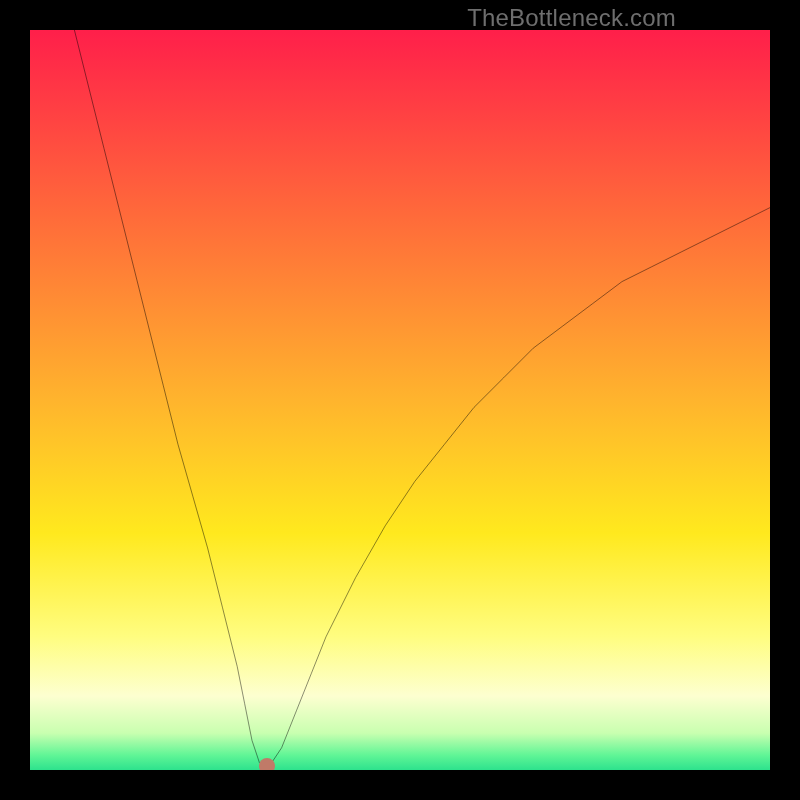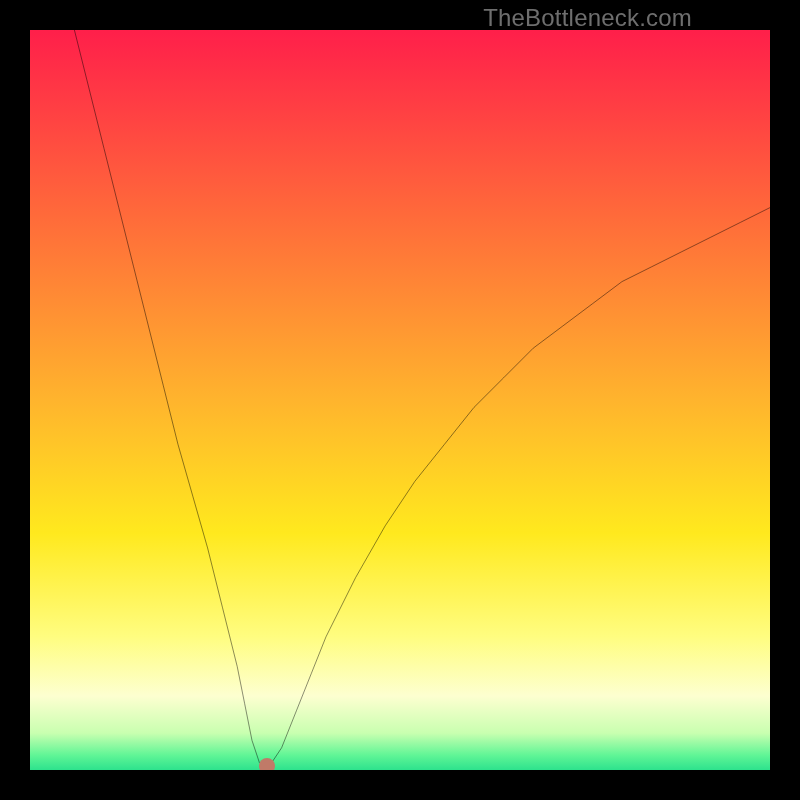--- a/index.html
+++ b/index.html
@@ -8,21 +8,20 @@
     width: 800px;
     height: 800px;
     background: #000;
     font-family: Arial, Helvetica, sans-serif;
   }
   .chart-outer {
     position: relative;
     width: 708px;
     height: 800px;
     background: #000;
-    padding-left: 16px;
   }
   .plot-area {
     position: absolute;
     left: 30px;
     top: 30px;
     width: 740px;
     height: 740px;
     overflow: hidden;
   }
   .gradient-bg {

